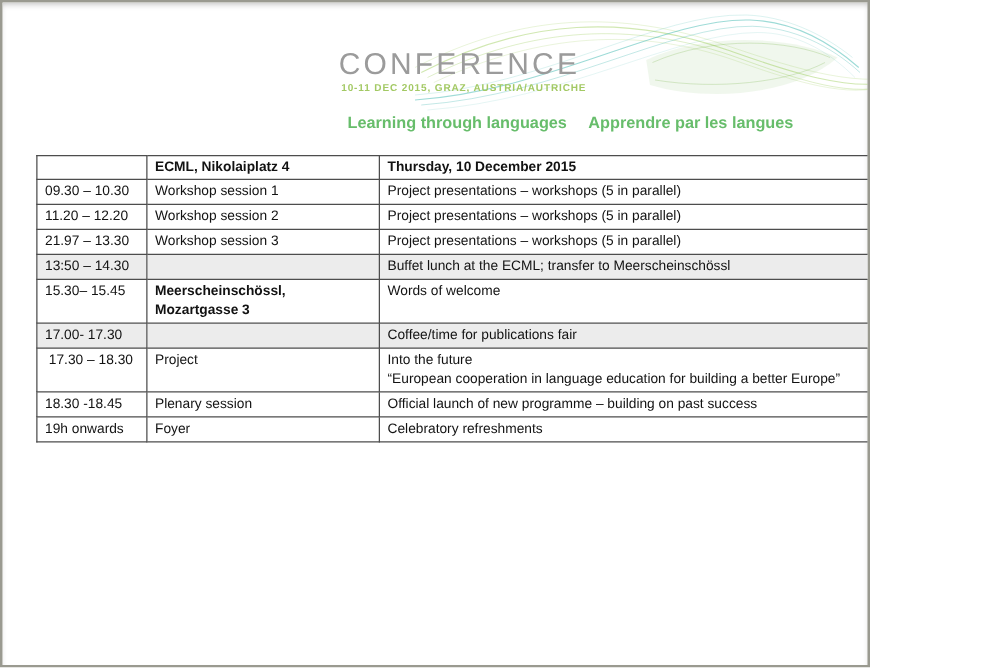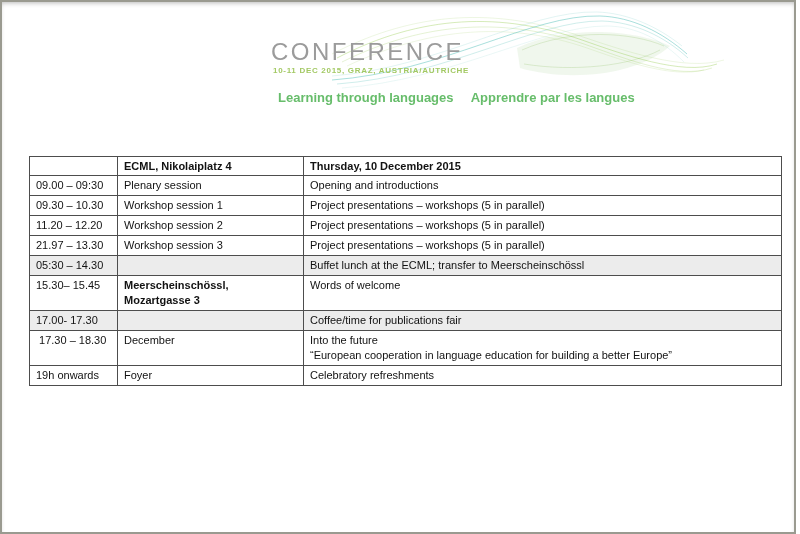--- a/index.html
+++ b/index.html
@@ -1,18 +1,18 @@
 <!DOCTYPE html>
 <html><head>
 <meta charset="utf-8">
 <style>
   html,body { margin:0; padding:0; background:#fff; }
   .page {
     position:relative;
-    width:796px; height:534px;
+    width:696px; height:534px;
     box-sizing:border-box;
     border:2px solid #9a9a90;
     background:#ffffff;
     font-family:"Liberation Sans", sans-serif;
     overflow:hidden;
     box-shadow: inset 0 3px 5px -2px rgba(0,0,0,0.28);
   }
 
   
   .logo-swoosh {
@@ -37,21 +37,20 @@
     color:#67bd6b; white-space:nowrap;
   }
   .tagline .en { margin-right:14px; }
 
   
   table.schedule {
     position:absolute; left:27px; top:122px;
     width:752px;
     border-collapse:collapse;
     table-layout:fixed;
-    margin-top:32px;
   }
   table.schedule td {
     border:1px solid #4d4d4d;
     padding:2px 6px 1px 6px;
     font-size:11px;
     line-height:14.5px;
     vertical-align:top;
     color:#121212;
     overflow:hidden;
   }
@@ -97,64 +96,64 @@
         <col style="width:478px">
       </colgroup>
     <tbody>
       <tr class="hdr">
         <td class="c-time"></td>
         <td>ECML, Nikolaiplatz 4</td>
         <td>Thursday, 10 December 2015</td>
       </tr>
 
       <tr>
-        <td class="c-time">09.00 – 09:30</td>
-        <td>Plenary session</td>
-        <td>Opening and introductions</td>
-      </tr>
-      <tr>
         <td class="c-time">09.30 – 10.30</td>
         <td>Workshop session 1</td>
         <td>Project presentations – workshops (5 in parallel)</td>
       </tr>
       <tr>
         <td class="c-time">11.20 – 12.20</td>
         <td>Workshop session 2</td>
         <td>Project presentations – workshops (5 in parallel)</td>
       </tr>
       <tr>
         <td class="c-time">21.97 – 13.30</td>
         <td>Workshop session 3</td>
         <td>Project presentations – workshops (5 in parallel)</td>
       </tr>
       <tr class="shaded">
-        <td class="c-time">05:30 – 14.30</td>
+        <td class="c-time">13:50 – 14.30</td>
         <td></td>
         <td>Buffet lunch at the ECML; transfer to Meerscheinschössl</td>
       </tr>
       <tr class="tall">
         <td class="c-time">15.30– 15.45</td>
         <td class="bold">
           <div>Meerscheinschössl,</div>
           <div>Mozartgasse 3</div>
         </td>
         <td>Words of welcome</td>
       </tr>
       <tr class="shaded">
         <td class="c-time">17.00- 17.30</td>
         <td></td>
         <td>Coffee/time for publications fair</td>
       </tr>
       <tr class="tall">
         <td class="c-time"> 17.30 – 18.30</td>
-        <td>December</td>
+        <td>Project</td>
         <td>
           <div>Into the future</div>
           <div>“European cooperation in language education for building a better Europe”</div>
         </td>
+      </tr>
+      <tr>
+        <td class="c-time">18.30 -18.45</td>
+        <td>Plenary session</td>
+        <td>Official launch of new programme – building on past success</td>
       </tr>
       <tr>
         <td class="c-time">19h onwards</td>
         <td>Foyer</td>
         <td>Celebratory refreshments</td>
       </tr>
     </tbody>
   </table>
 </div>
 

